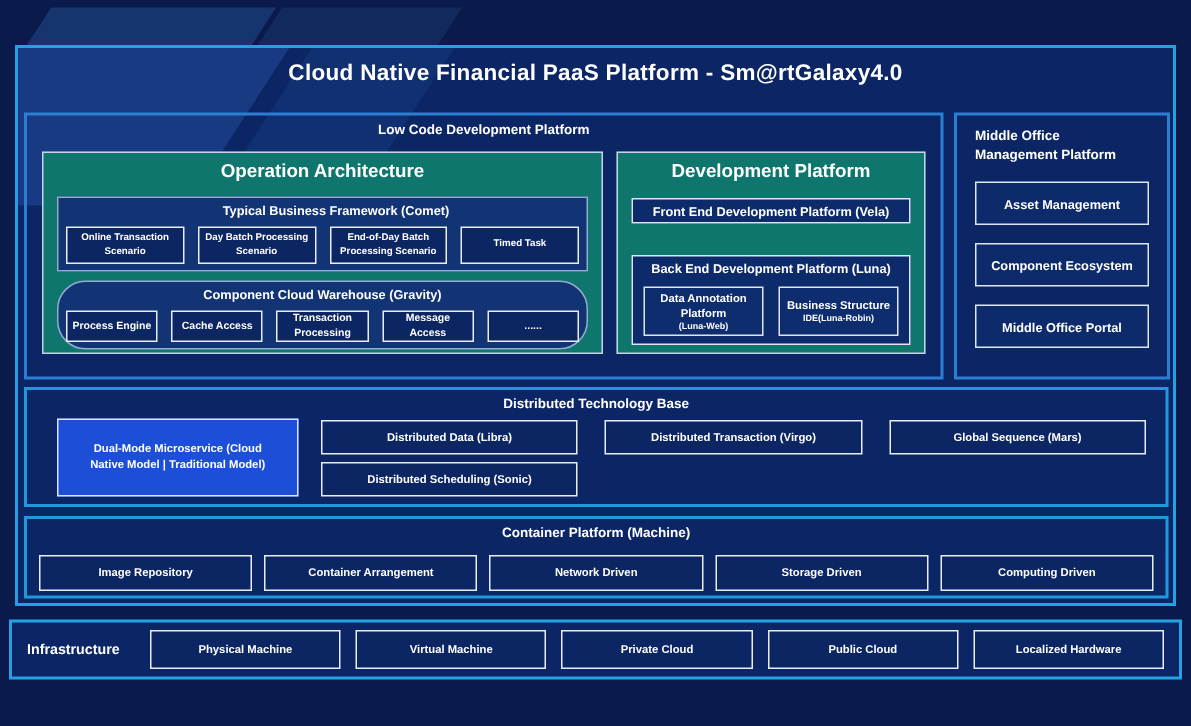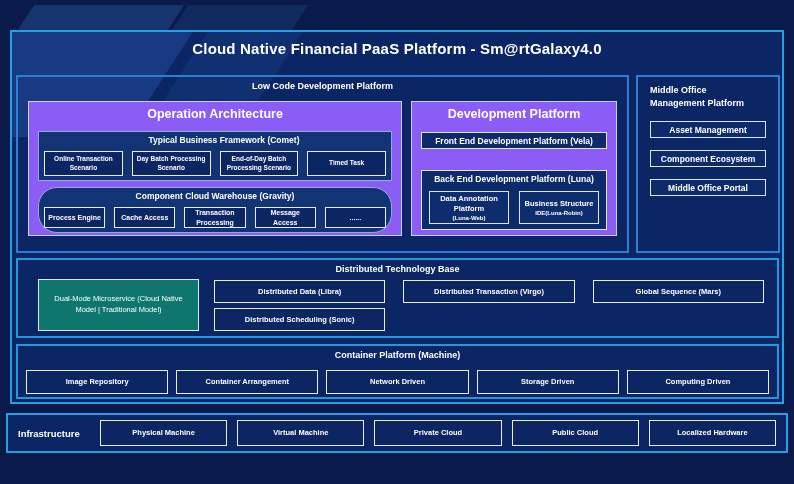--- a/index.html
+++ b/index.html
@@ -29,21 +29,21 @@
 
   
   .low-code {
     position: absolute; left: 4px; top: 43px; width: 613px; height: 178px;
     border: 2px solid #2b7fd2;
   }
   .sec-label { text-align: center; font-size: 9px; font-weight: bold; margin-top: 4px; }
 
   .op-arch, .dev-plat {
     position: absolute; top: 24px; height: 135px;
-    border: 1px solid #c5d3ea; background: #8b5cf6;
+    border: 1px solid #c5d3ea; background: #0f766e;
   }
   .op-arch { left: 10px; width: 374px; }
   .dev-plat { left: 393px; width: 206px; }
   .big-h { text-align: center; font-size: 12.5px; font-weight: bold; margin-top: 5px; }
 
   .tbf, .ccw { position: absolute; left: 9px; right: 9px; border: 1px solid #93abd2; background: #123474; }
   .tbf { top: 29px; height: 50px; padding-left: 18px; }
   .ccw { top: 85px; height: 46px; border-radius: 19px; }
   .grp-label { text-align: center; font-size: 8.5px; font-weight: bold; margin-top: 3px; }
   .node-row { position: absolute; left: 5px; right: 5px; top: 19px; bottom: 4px; display: flex; gap: 9px; }
@@ -74,36 +74,36 @@
   .subnode .l1 { font-size: 7.5px; line-height: 1.3; }
   .subnode .l2 { font-size: 6px; margin-top: 1px; }
 
   
   .middle-office {
     position: absolute; left: 624px; top: 43px; width: 144px; height: 178px;
     border: 2px solid #2b7fd2;
   }
   .mo-label { margin: 7px 14px 0 12px; font-size: 9px; font-weight: bold; line-height: 1.4; text-align: left; }
   .mo-item {
-    margin: 12px 12px 0 12px; height: 17px;
+    margin: 12px 12px 0 12px; height: 29px;
     border: 1px solid #dde6f4; background: #0d2a6a;
     display: flex; align-items: center; justify-content: center;
     font-size: 8.5px; font-weight: bold;
   }
 
   
   .distributed {
     position: absolute; left: 4px; top: 226px; width: 763px; height: 80px;
     border: 2px solid #2397dc;
   }
   .dual {
     position: absolute; left: 20px; top: 19px; width: 161px; height: 52px;
-    border: 1px solid #dde6f4; background: #0f766e;
-    display: flex; align-items: center; justify-content: center;
-    text-align: center; font-size: 7.5px; font-weight: normal; line-height: 1.45; padding: 0 12px;
+    border: 1px solid #dde6f4; background: #1d4ed8;
+    display: flex; align-items: center; justify-content: center;
+    text-align: center; font-size: 7.5px; font-weight: bold; line-height: 1.45; padding: 0 12px;
   }
   .dgrid {
     position: absolute; left: 196px; right: 13px; top: 20px; height: 51px;
     display: grid; grid-template-columns: 1fr 1fr 1fr; column-gap: 18px; row-gap: 5px;
   }
   .dgrid .node { font-size: 7.5px; }
 
   
   .containerp {
     position: absolute; left: 4px; top: 312px; width: 763px; height: 55px;

